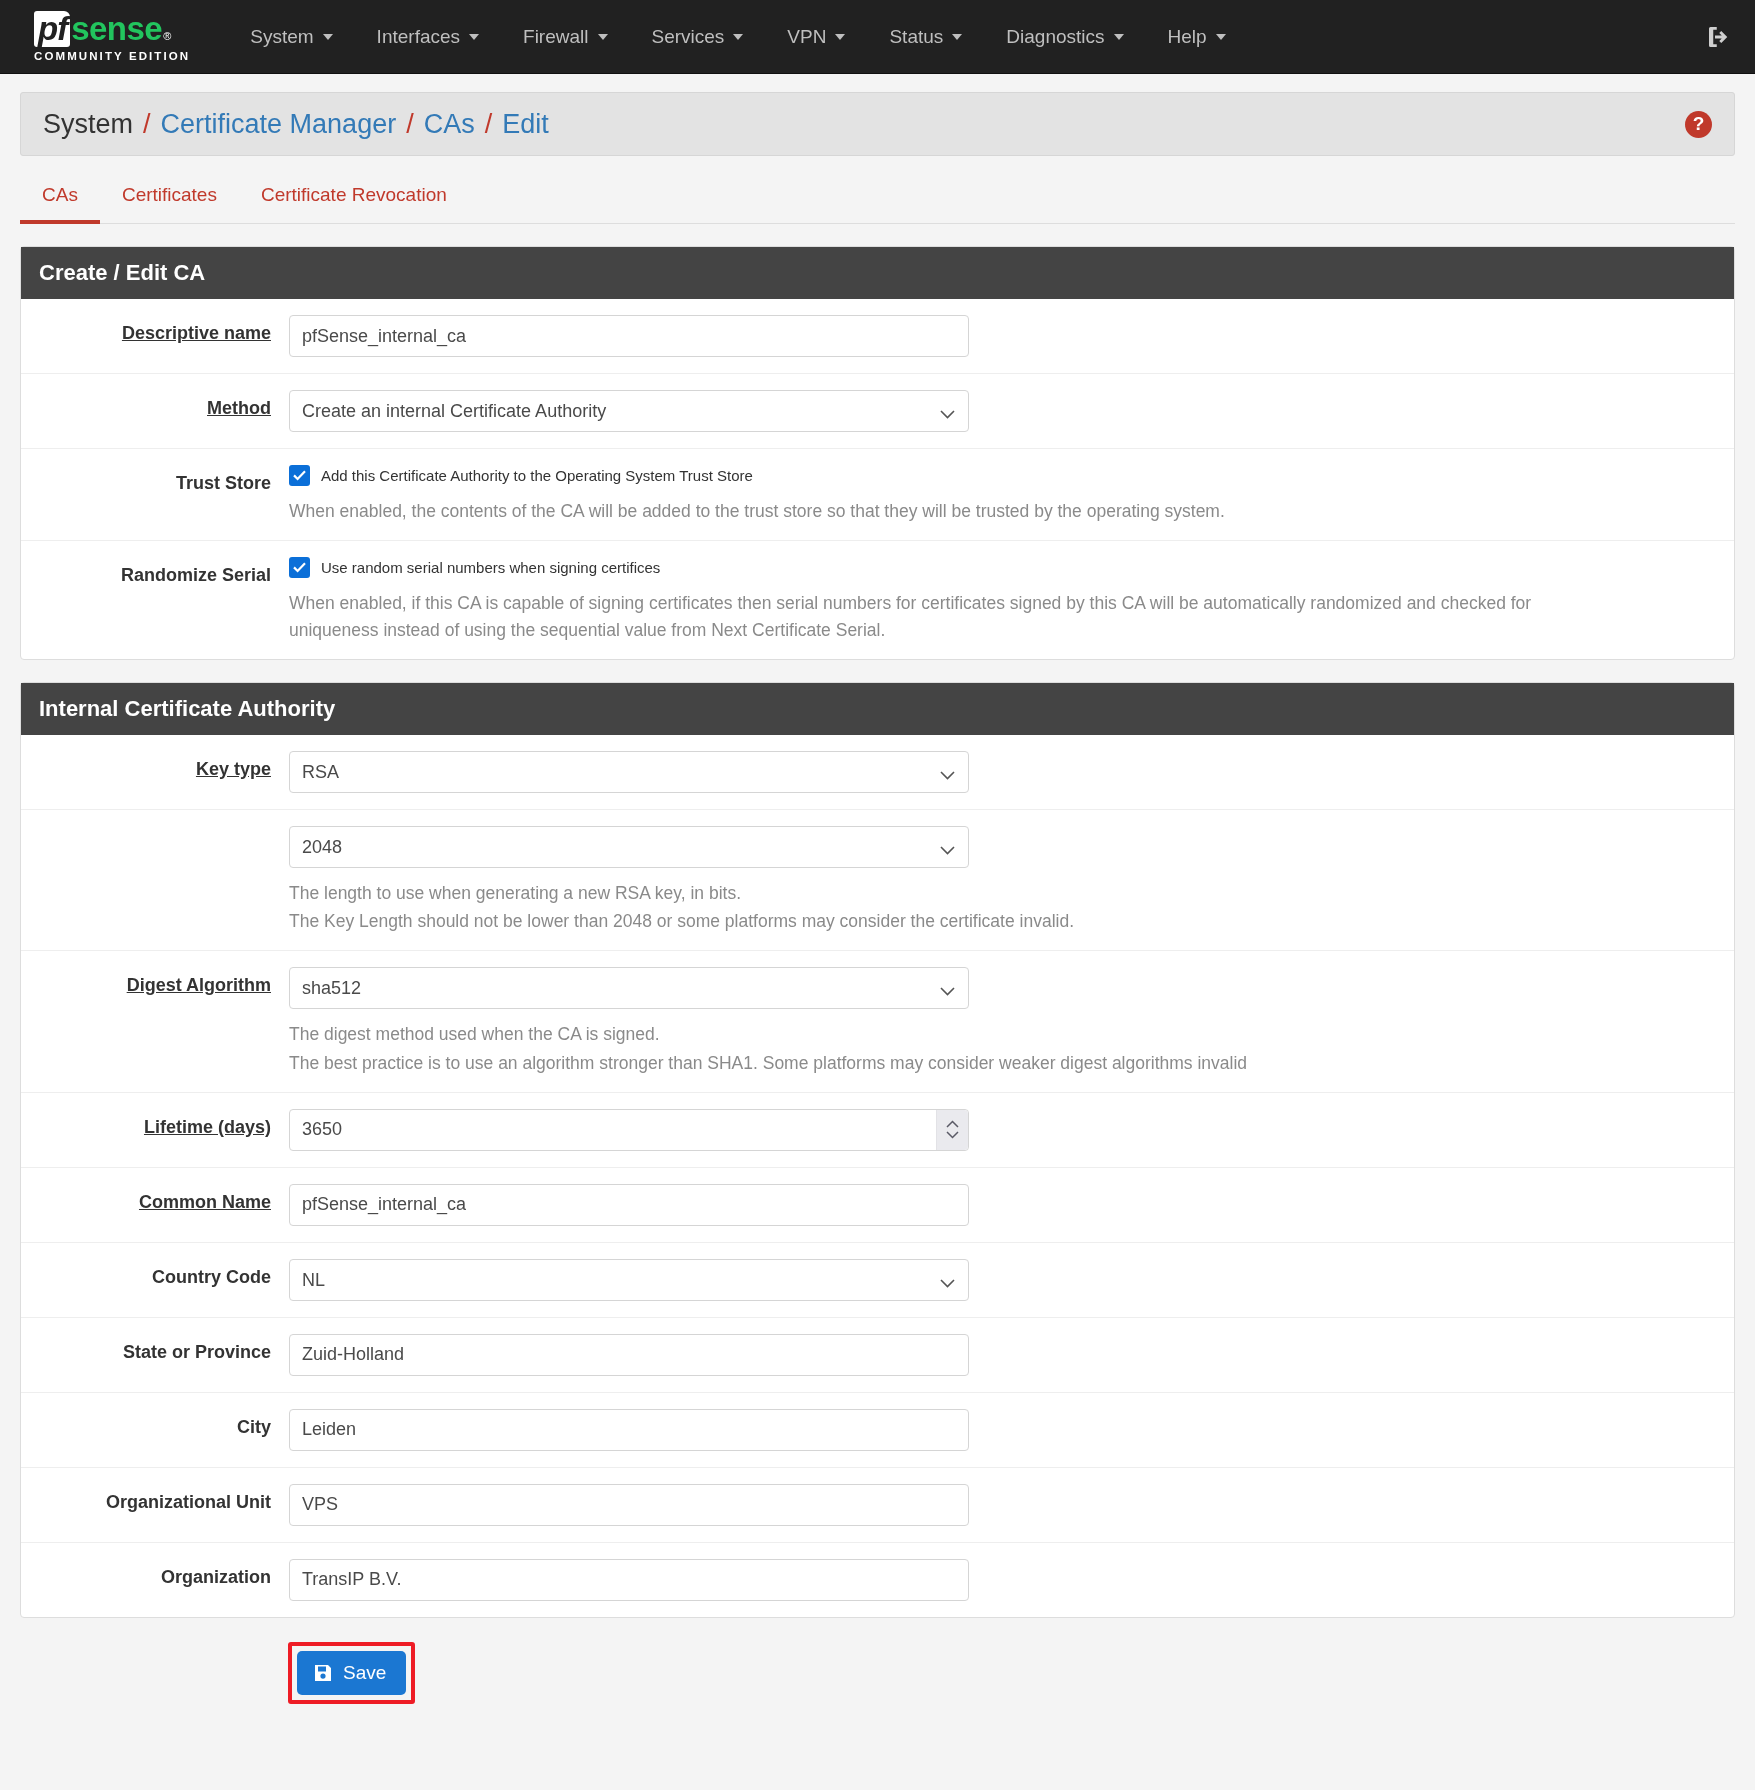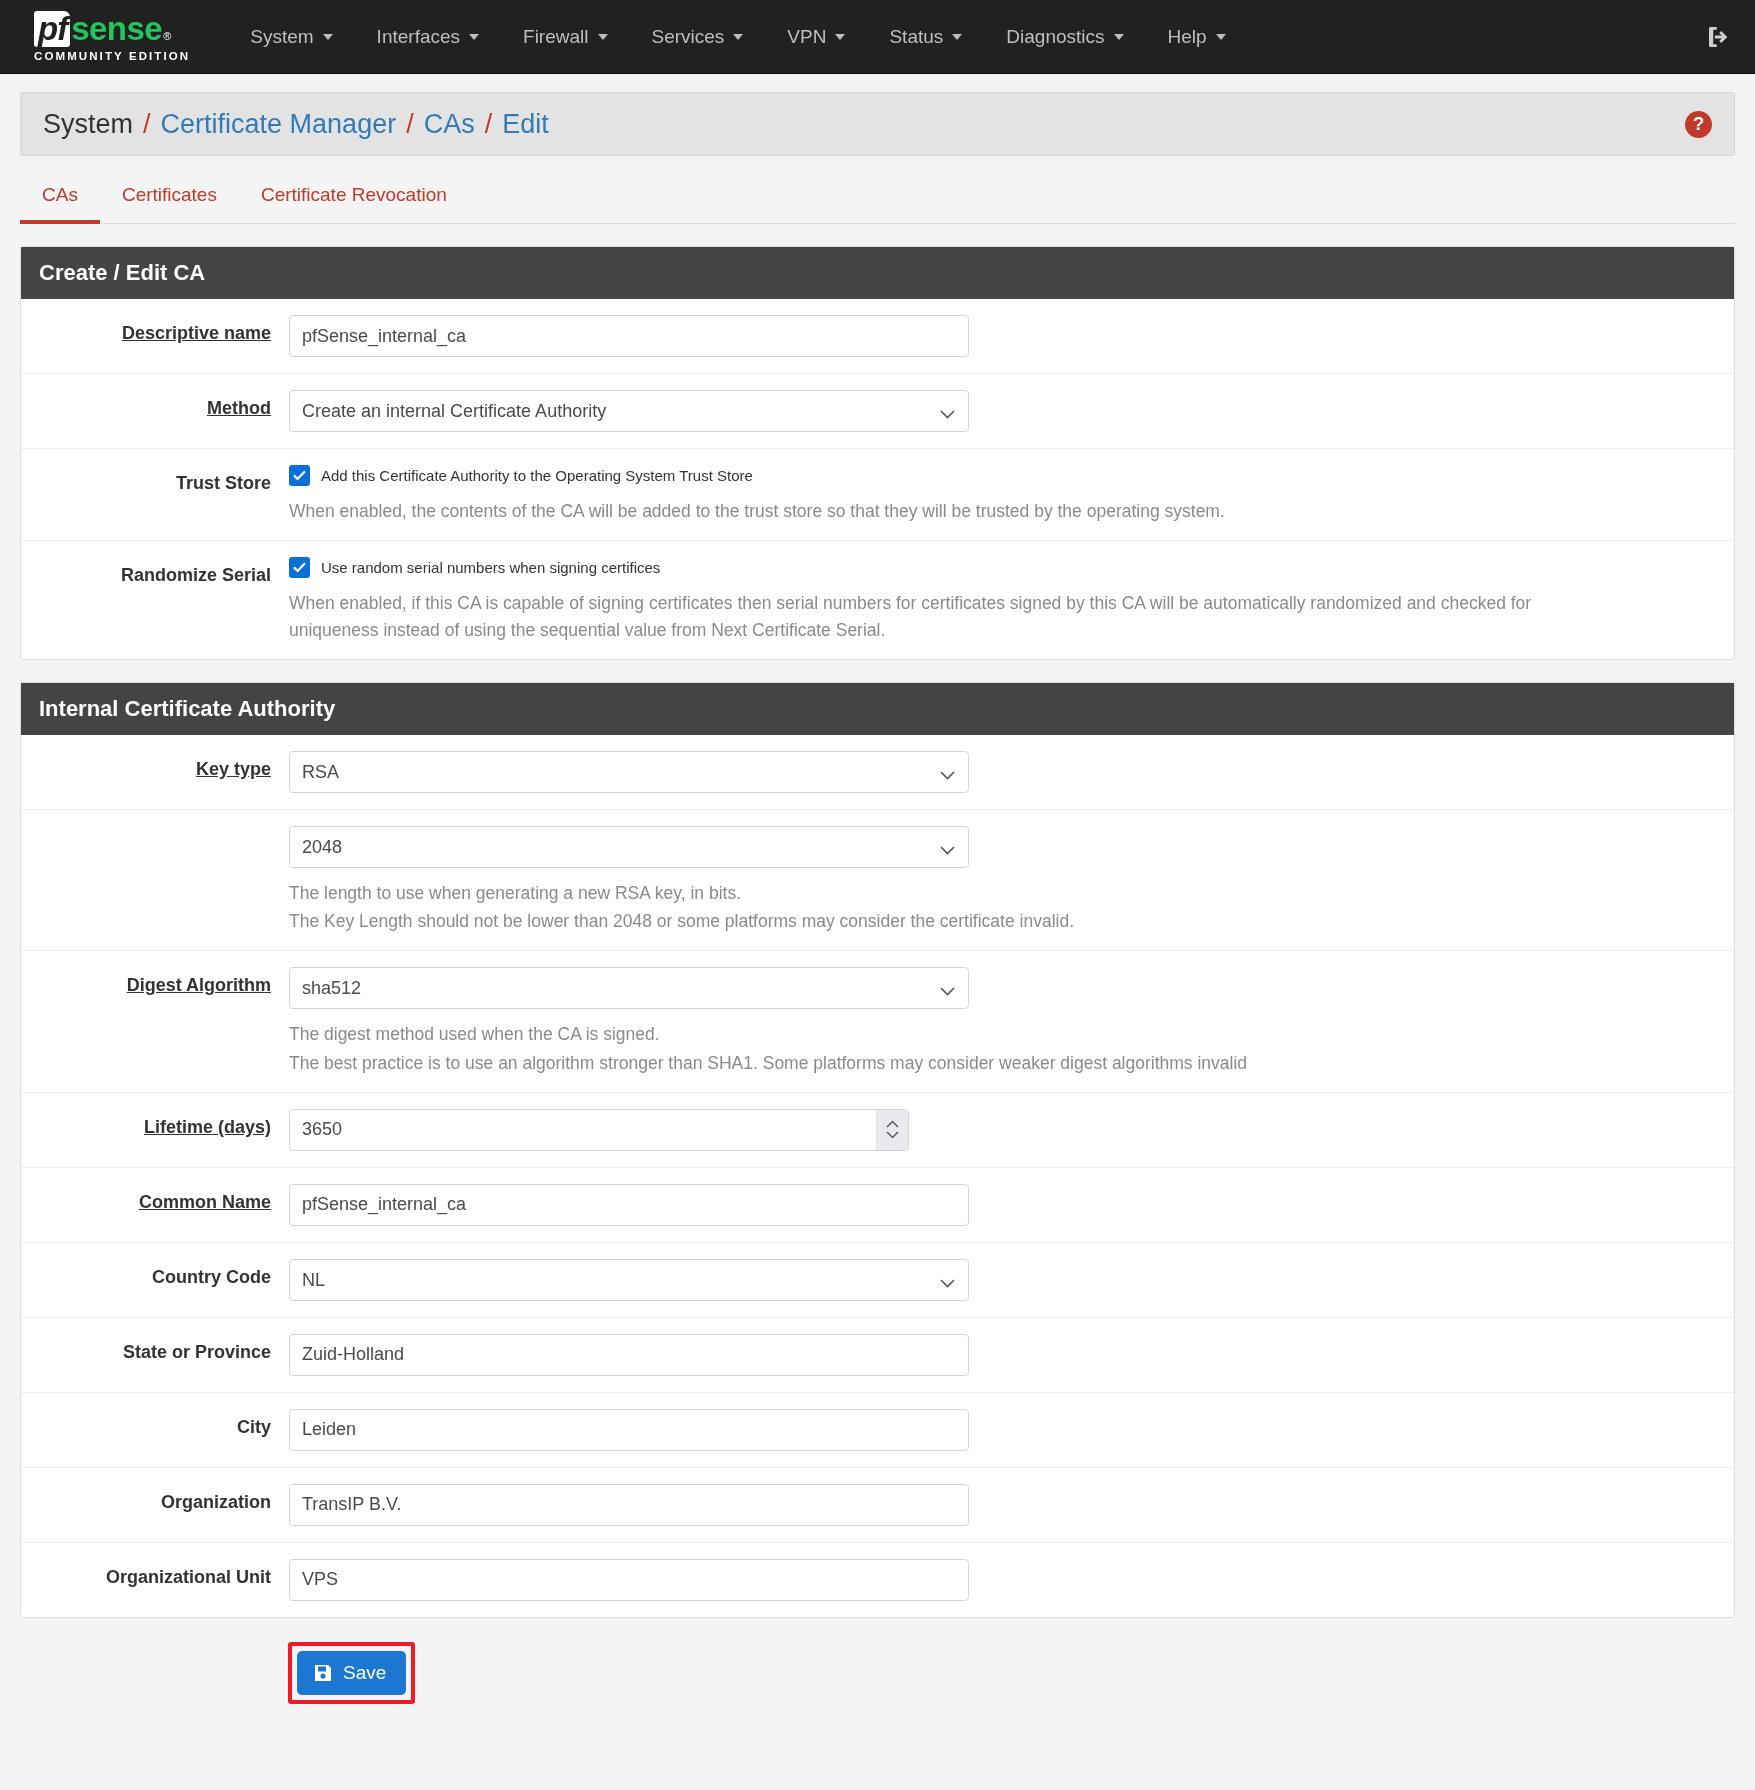--- a/index.html
+++ b/index.html
@@ -167,21 +167,21 @@
     color: #4a4a4a;
     padding: 0 12px;
     outline: none;
   }
   .sel-wrap { position: relative; width: 680px; }
   .sel { width: 100%; appearance: none; -webkit-appearance: none; padding-right: 34px; }
   .sel-chev {
     position: absolute; right: 14px; top: 13px;
     pointer-events: none; color: #555;
   }
-  .num-wrap { position: relative; width: 620px; }
+  .num-wrap { position: relative; width: 680px; }
   .num-wrap .inp { width: 100%; padding-right: 42px; }
   .spinner {
     position: absolute; right: 1px; top: 1px;
     width: 32px; height: 40px;
     background: #eaeaee;
     border-left: 1px solid #e2e2e6;
     border-radius: 0 4px 4px 0;
     display: flex; flex-direction: column;
     align-items: center; justify-content: center;
     gap: 3px; cursor: pointer;
@@ -478,30 +478,30 @@
   </div>
 
   <div class="form-row">
     <div class="form-label plain">City</div>
     <div class="form-control-col">
       <input class="inp" type="text" value="Leiden" style="">
     </div>
   </div>
 
   <div class="form-row">
+    <div class="form-label plain">Organizational Unit</div>
+    <div class="form-control-col">
+      <input class="inp" type="text" value="VPS" style="">
+    </div>
+  </div>
+
+  <div class="form-row">
     <div class="form-label plain">Organization</div>
     <div class="form-control-col">
       <input class="inp" type="text" value="TransIP B.V." style="">
-    </div>
-  </div>
-
-  <div class="form-row">
-    <div class="form-label plain">Organizational Unit</div>
-    <div class="form-control-col">
-      <input class="inp" type="text" value="VPS" style="">
     </div>
   </div>
 </div>
 
 <div class="save-area">
   <div class="save-highlight">
     <button class="btn-save">
       <span class="save-icon">
         <svg width="20" height="20" viewBox="0 0 20 20" fill="#ffffff">
           <path d="M2 2h13l3 3v13H2V2zm3 1.4v5.2h8V3.4H5zm5 7.1a2.6 2.6 0 1 0 0 5.2 2.6 2.6 0 0 0 0-5.2z"></path>

